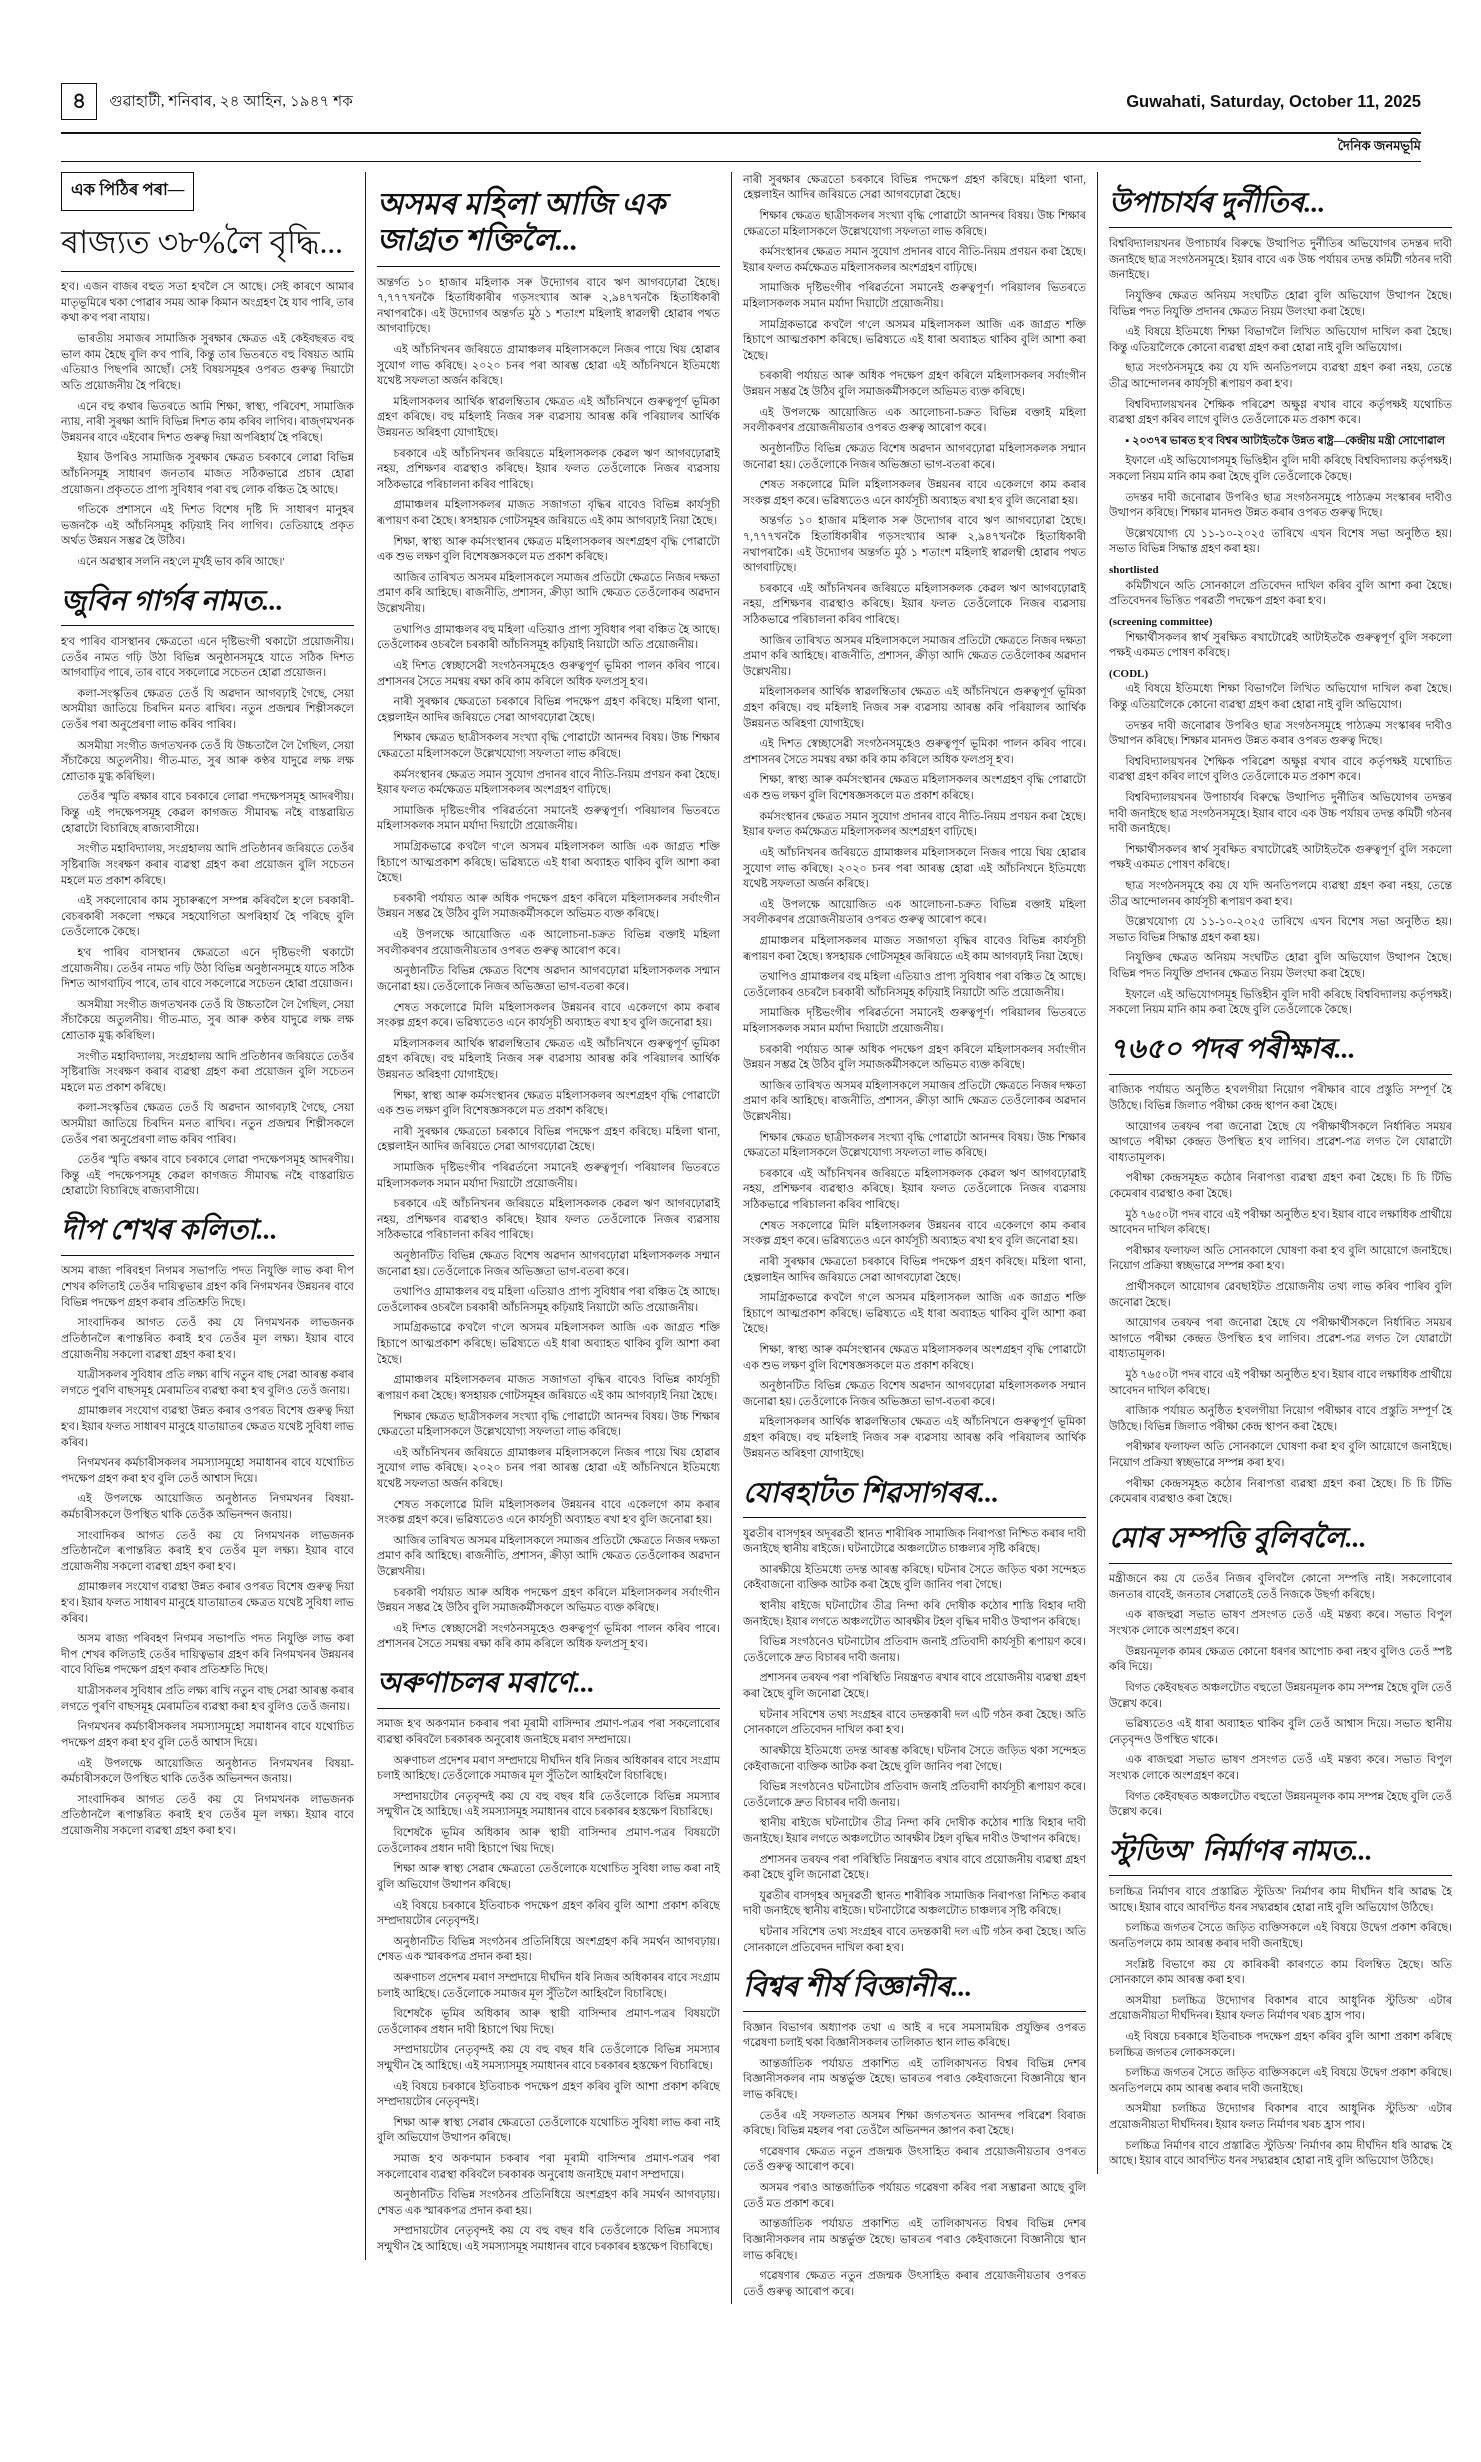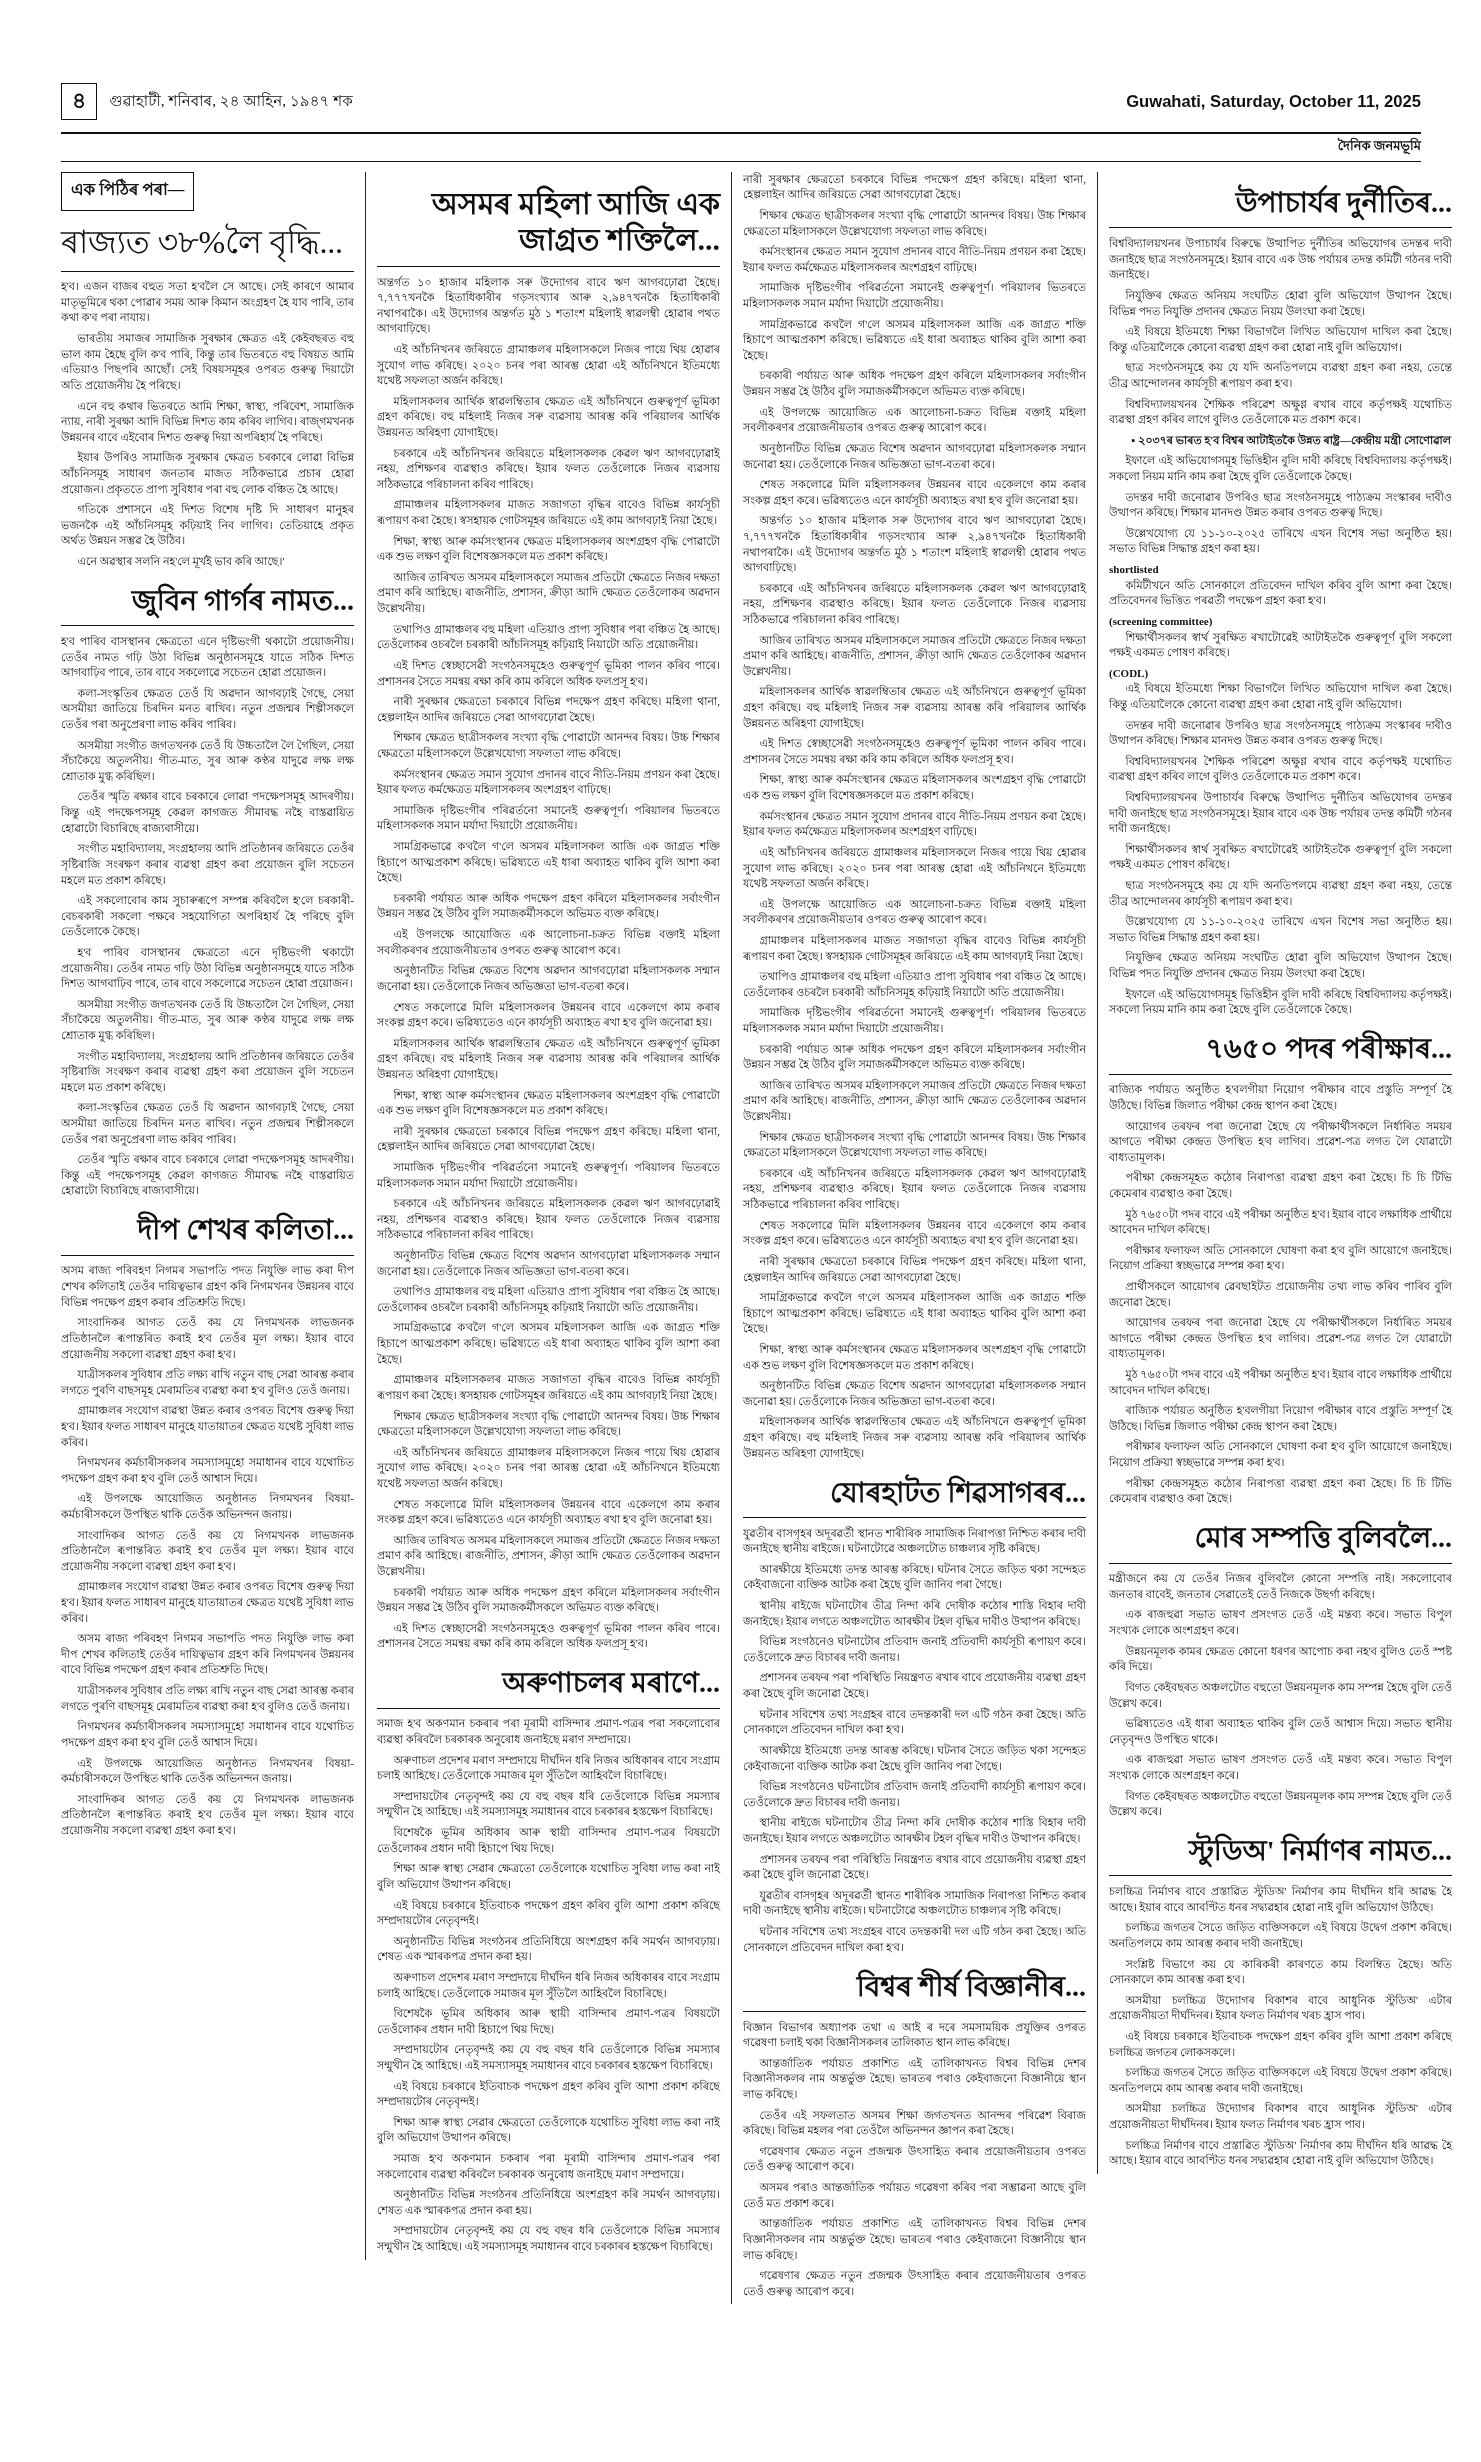--- a/index.html
+++ b/index.html
@@ -102,21 +102,22 @@
     line-height: 1.18;
     font-weight: normal;
     margin: 3.3px 0 8.9px 0;
     letter-spacing: -0.2px;
   }
   h2.headline {
     font-size: 28px;
     line-height: 1.2;
     font-weight: bold;
     margin: 14.4px 0 7.7px 0;
-    text-align: right;
+    text-align: left;
+    font-style: italic;
   }
   .head-rule {
     border: 0;
     border-top: 1.1px solid #111;
     margin: 0 0 7.7px 0;
   }
 
   
   .body {
     font-size: 11px;
@@ -128,21 +129,20 @@
   }
   .body p {
     margin: 0 0 5px 0;
     text-indent: 16.6px;
   }
   .body p.first {
     text-indent: 0;
   }
   .body .bold {
     font-weight: bold;
-    margin-left: 6px;
   }
 </style>
 </head>
 <body>
 
 <div class="page">
 
   <div class="masthead">
     <div class="masthead-left">
       <div class="page-number">৪</div>

